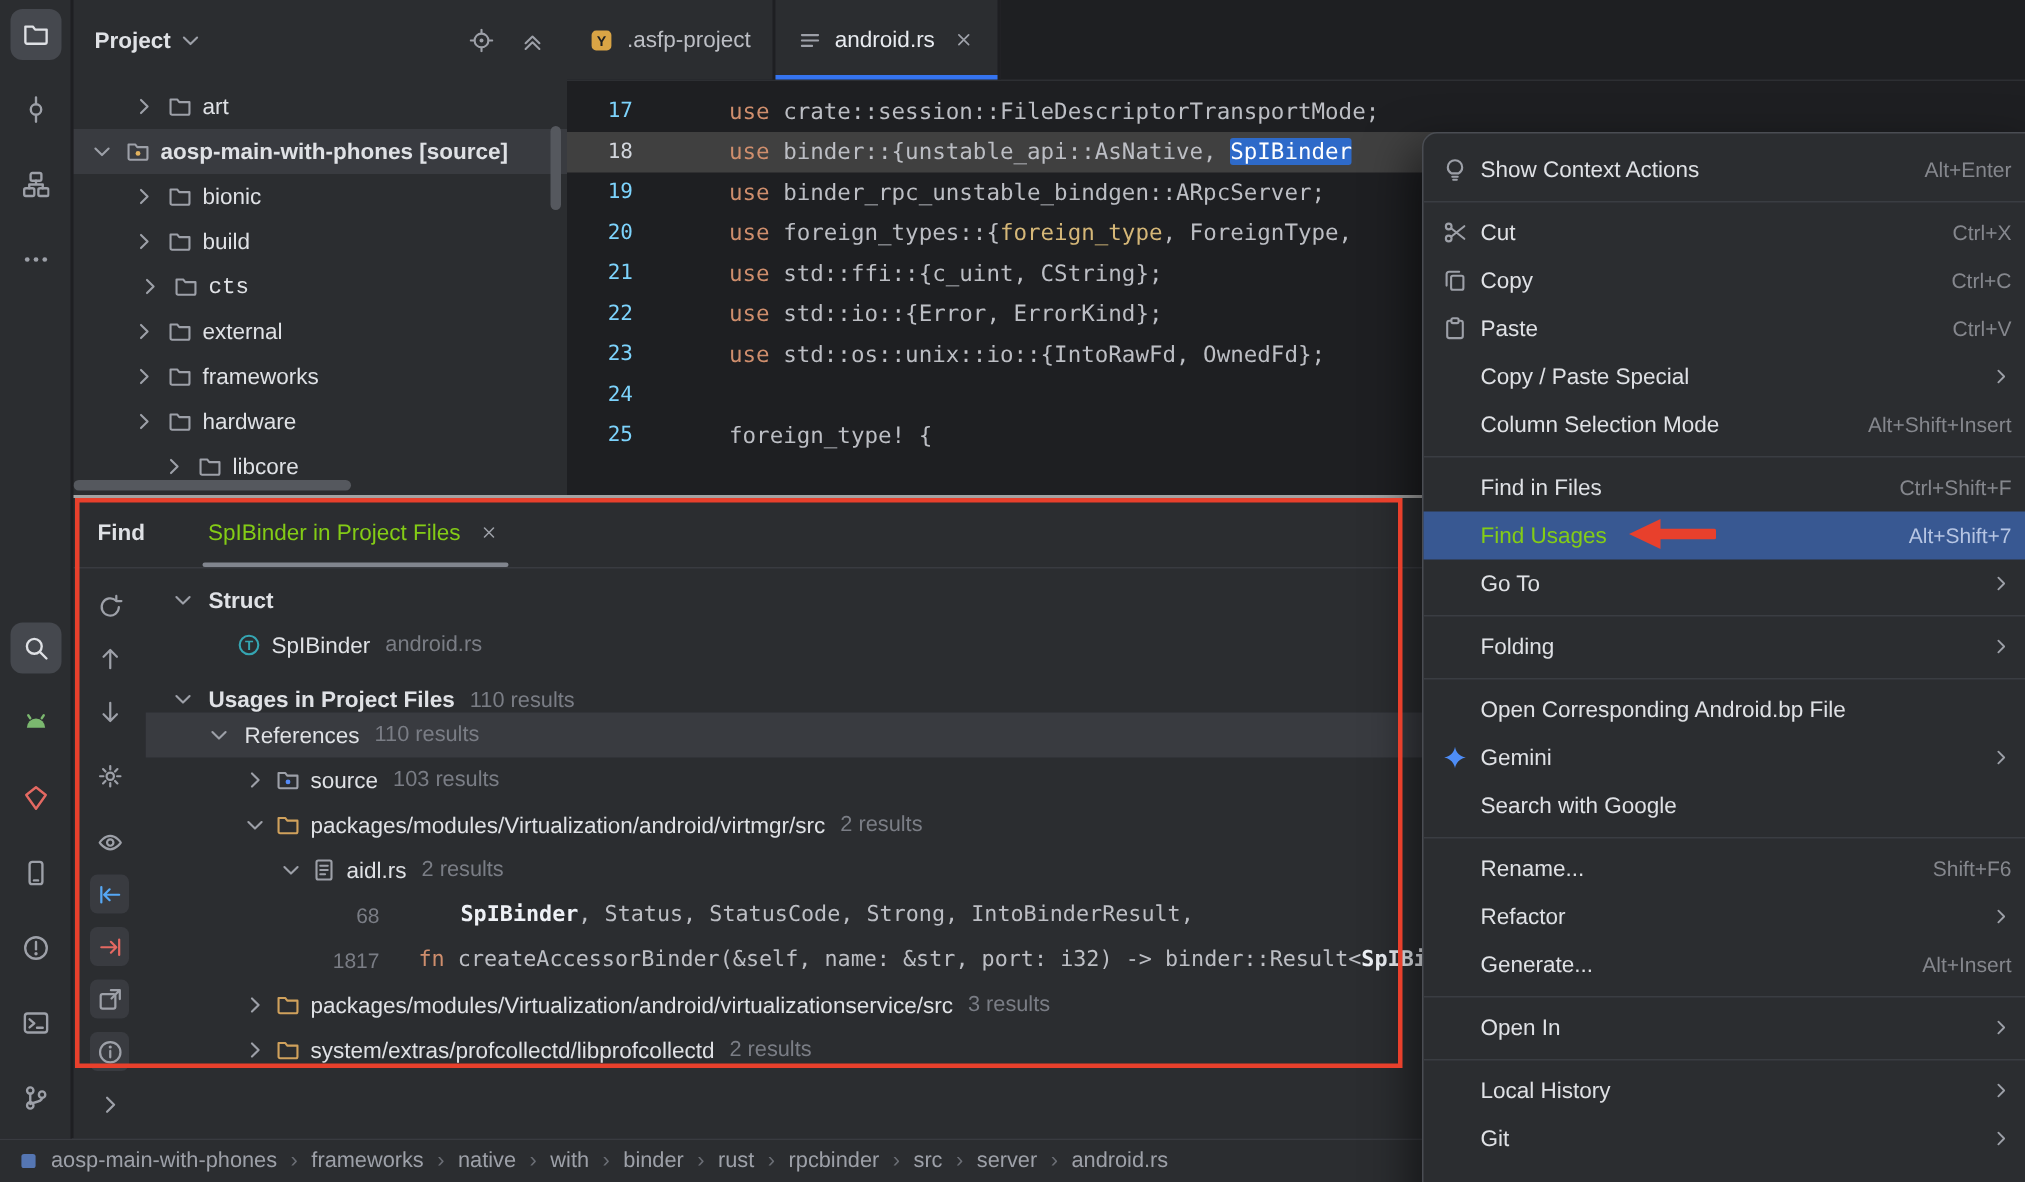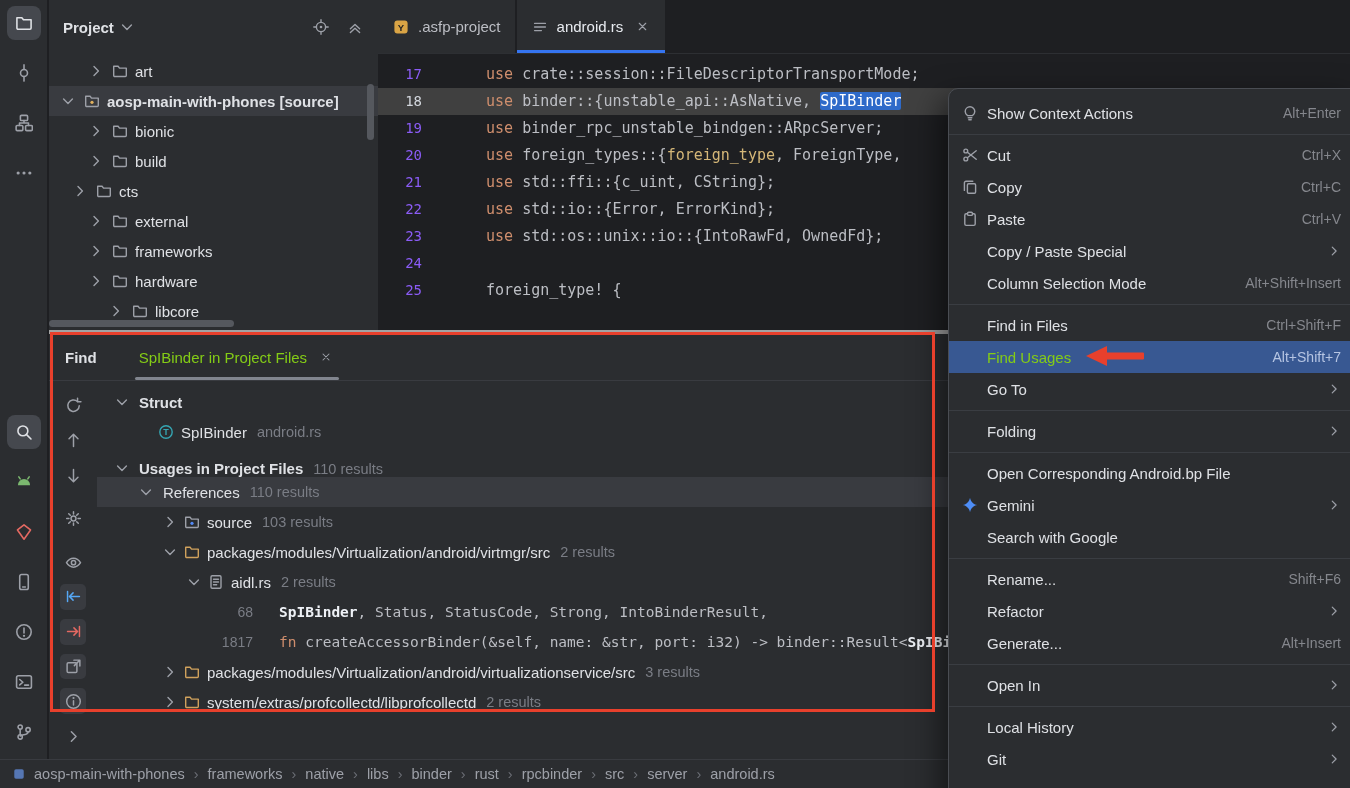--- a/index.html
+++ b/index.html
@@ -32,32 +32,32 @@
 
 #editor{position:absolute;left:378px;top:0;right:0;height:330px;background:#1e1f22;overflow:hidden}
 #tab-bar{height:54px;display:flex;align-items:stretch;border-bottom:1px solid #2d2f33}
 .tab{display:flex;align-items:center;gap:8px;padding:0 14px;background:#2b2d30;border-right:2px solid #1e1f22;position:relative;color:#bcbec4;cursor:pointer}
 .tab.active{color:#e8ebf0}
 .tab.active::after{content:"";position:absolute;left:0;right:0;bottom:0;height:3px;background:#3574f0}
 .tab-close{margin-left:2px}
 .tab-close svg{width:13px;height:13px}
 #code{font-family:"DejaVu Sans Mono","Liberation Mono",monospace;font-size:15px;padding-top:7px}
 .code-line{display:flex;height:27px;line-height:27px;white-space:pre}
-.gutter{width:70px;flex:none;text-align:right;padding-right:26px;color:#8b5cf6;font-size:14px}
+.gutter{width:70px;flex:none;text-align:right;padding-right:26px;color:#7dd3fc;font-size:14px}
 .code-text{padding-left:38px}
 .code-line.current{background:#404040}
 .code-line.current .gutter{color:#d2d6dd}
 .tok-kw{color:#cf8e6d}
 .tok-pl{color:#bcbec4}
 .tok-mac{color:#d5b778}
 .tok-sel{background:#2e6ac9;color:#fff;border-radius:2px}
 .tok-match{color:#eef1f6;font-weight:600}
 
 
-#find-panel{position:absolute;left:49px;top:330px;right:0;bottom:29px;background:#2b2d30;border-top:4px solid #a3a3a3;z-index:2;overflow:hidden}
+#find-panel{position:absolute;left:49px;top:330px;right:0;bottom:29px;background:#2b2d30;border-top:2px solid #a3a3a3;z-index:2;overflow:hidden}
 .fp-header{height:47px;display:flex;align-items:stretch;padding-left:16px;border-bottom:1px solid #393b40}
 .fp-title{font-weight:700;align-self:center;margin-right:30px}
 .fp-tab{display:flex;align-items:center;gap:10px;padding:0 12px;position:relative;color:#84cc16;cursor:pointer}
 .fp-tab::after{content:"";position:absolute;left:8px;right:8px;bottom:0;height:3px;background:#81858e;border-radius:2px}
 .fp-tab-close svg{width:12px;height:12px}
 .fp-body{display:flex;height:calc(100% - 47px)}
 #fp-toolbar{width:48px;display:flex;flex-direction:column;align-items:center;padding:12px 0 10px;gap:9px}
 .fp-btn{width:26px;height:26px;border-radius:5px;display:flex;align-items:center;justify-content:center;cursor:pointer}
 .fp-btn.boxed{background:#393b40}
 .fp-btn.bottom{margin-top:auto}
@@ -273,21 +273,21 @@
             <path d="M6 3.6L10.4 8 6 12.4"></path>
           </svg>
         </span>
         <span class="icon">
           <svg viewBox="0 0 16 16" fill="none" stroke="currentColor" stroke-width="1.4" stroke-linecap="round" stroke-linejoin="round">
             <path d="M1.7 3.3h4.4l1.4 1.8h6.8v7.4a1 1 0 0 1-1 1H2.7a1 1 0 0 1-1-1V3.3z"></path>
           </svg>
         </span>
         <span class="tree-label">build</span>
       </div>
-      <div class="tree-row" style="padding-left: 22px;">
+      <div class="tree-row" style="padding-left: 42px; font-family: Liberation Mono, monospace;">
         <span class="icon">
           <svg viewBox="0 0 16 16" fill="none" stroke="currentColor" stroke-width="1.4" stroke-linecap="round" stroke-linejoin="round">
             <path d="M6 3.6L10.4 8 6 12.4"></path>
           </svg>
         </span>
         <span class="icon">
           <svg viewBox="0 0 16 16" fill="none" stroke="currentColor" stroke-width="1.4" stroke-linecap="round" stroke-linejoin="round">
             <path d="M1.7 3.3h4.4l1.4 1.8h6.8v7.4a1 1 0 0 1-1 1H2.7a1 1 0 0 1-1-1V3.3z"></path>
           </svg>
         </span>
@@ -554,21 +554,21 @@
           </span>
           <span class="icon">
             <svg viewBox="0 0 16 16" fill="none" stroke="currentColor" stroke-width="1.4" stroke-linecap="round" stroke-linejoin="round">
               <rect x="3" y="1.7" width="10" height="12.6" rx="1.2"></rect>
               <path d="M5.5 5.2h5M5.5 8h5M5.5 10.8h3.2"></path>
             </svg>
           </span>
           <span class="ft-label">aidl.rs</span>
           <span class="ft-meta">2 results</span>
         </div>
-        <div class="ft-row" style="padding-left: 110px;">
+        <div class="ft-row" style="padding-left: 110px; gap: 28px;">
           <span class="ft-line">68</span>
           <span class="ft-code"><span class="tok-match">SpIBinder</span><span class="tok-pl">, Status, StatusCode, Strong, IntoBinderResult,</span></span>
         </div>
         <div class="ft-row" style="padding-left: 110px;">
           <span class="ft-line">1817</span>
           <span class="ft-code"><span class="tok-kw">fn </span><span class="tok-pl">createAccessorBinder(&amp;self, name: &amp;str, port: i32) -&gt; binder::Result&lt;</span><span class="tok-match">SpIBinder</span><span class="tok-pl">&gt;</span></span>
         </div>
         <div class="ft-row" style="padding-left: 62px;">
           <span class="ft-ex icon">
             <svg viewBox="0 0 16 16" fill="none" stroke="currentColor" stroke-width="1.4" stroke-linecap="round" stroke-linejoin="round">
@@ -614,21 +614,21 @@
       <span class="bc-sep">›</span>
       <span class="bc-item">
         <span>frameworks</span>
       </span>
       <span class="bc-sep">›</span>
       <span class="bc-item">
         <span>native</span>
       </span>
       <span class="bc-sep">›</span>
       <span class="bc-item">
-        <span>libs</span>
+        <span>with</span>
       </span>
       <span class="bc-sep">›</span>
       <span class="bc-item">
         <span>binder</span>
       </span>
       <span class="bc-sep">›</span>
       <span class="bc-item">
         <span>rust</span>
       </span>
       <span class="bc-sep">›</span>

